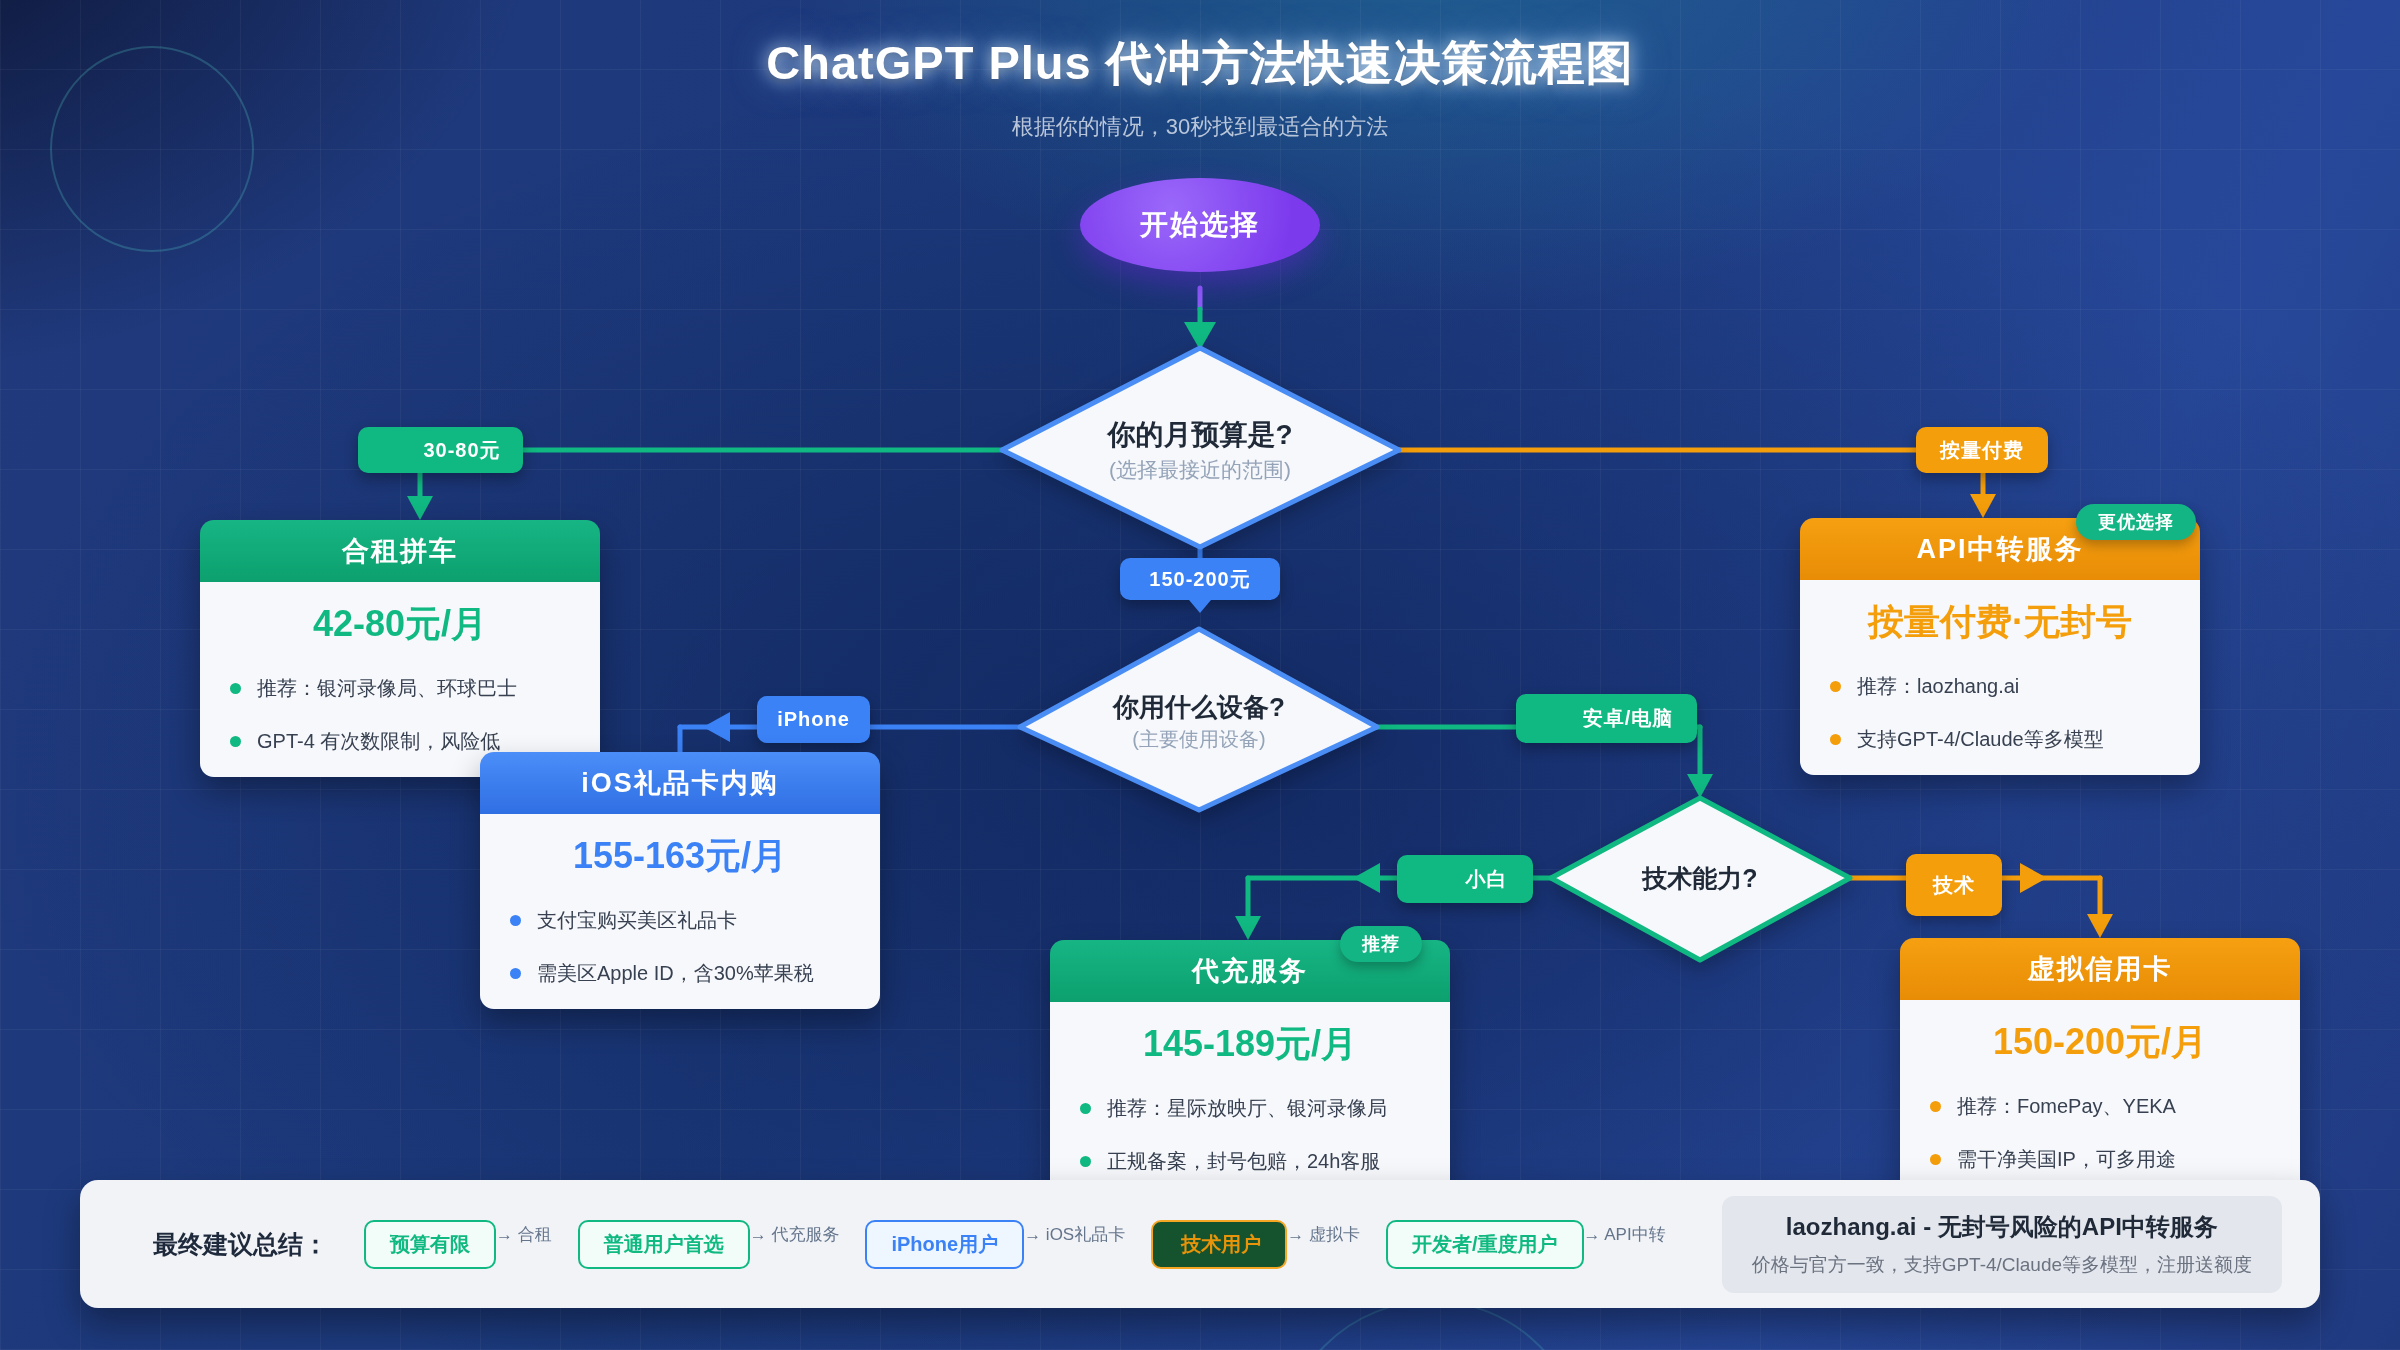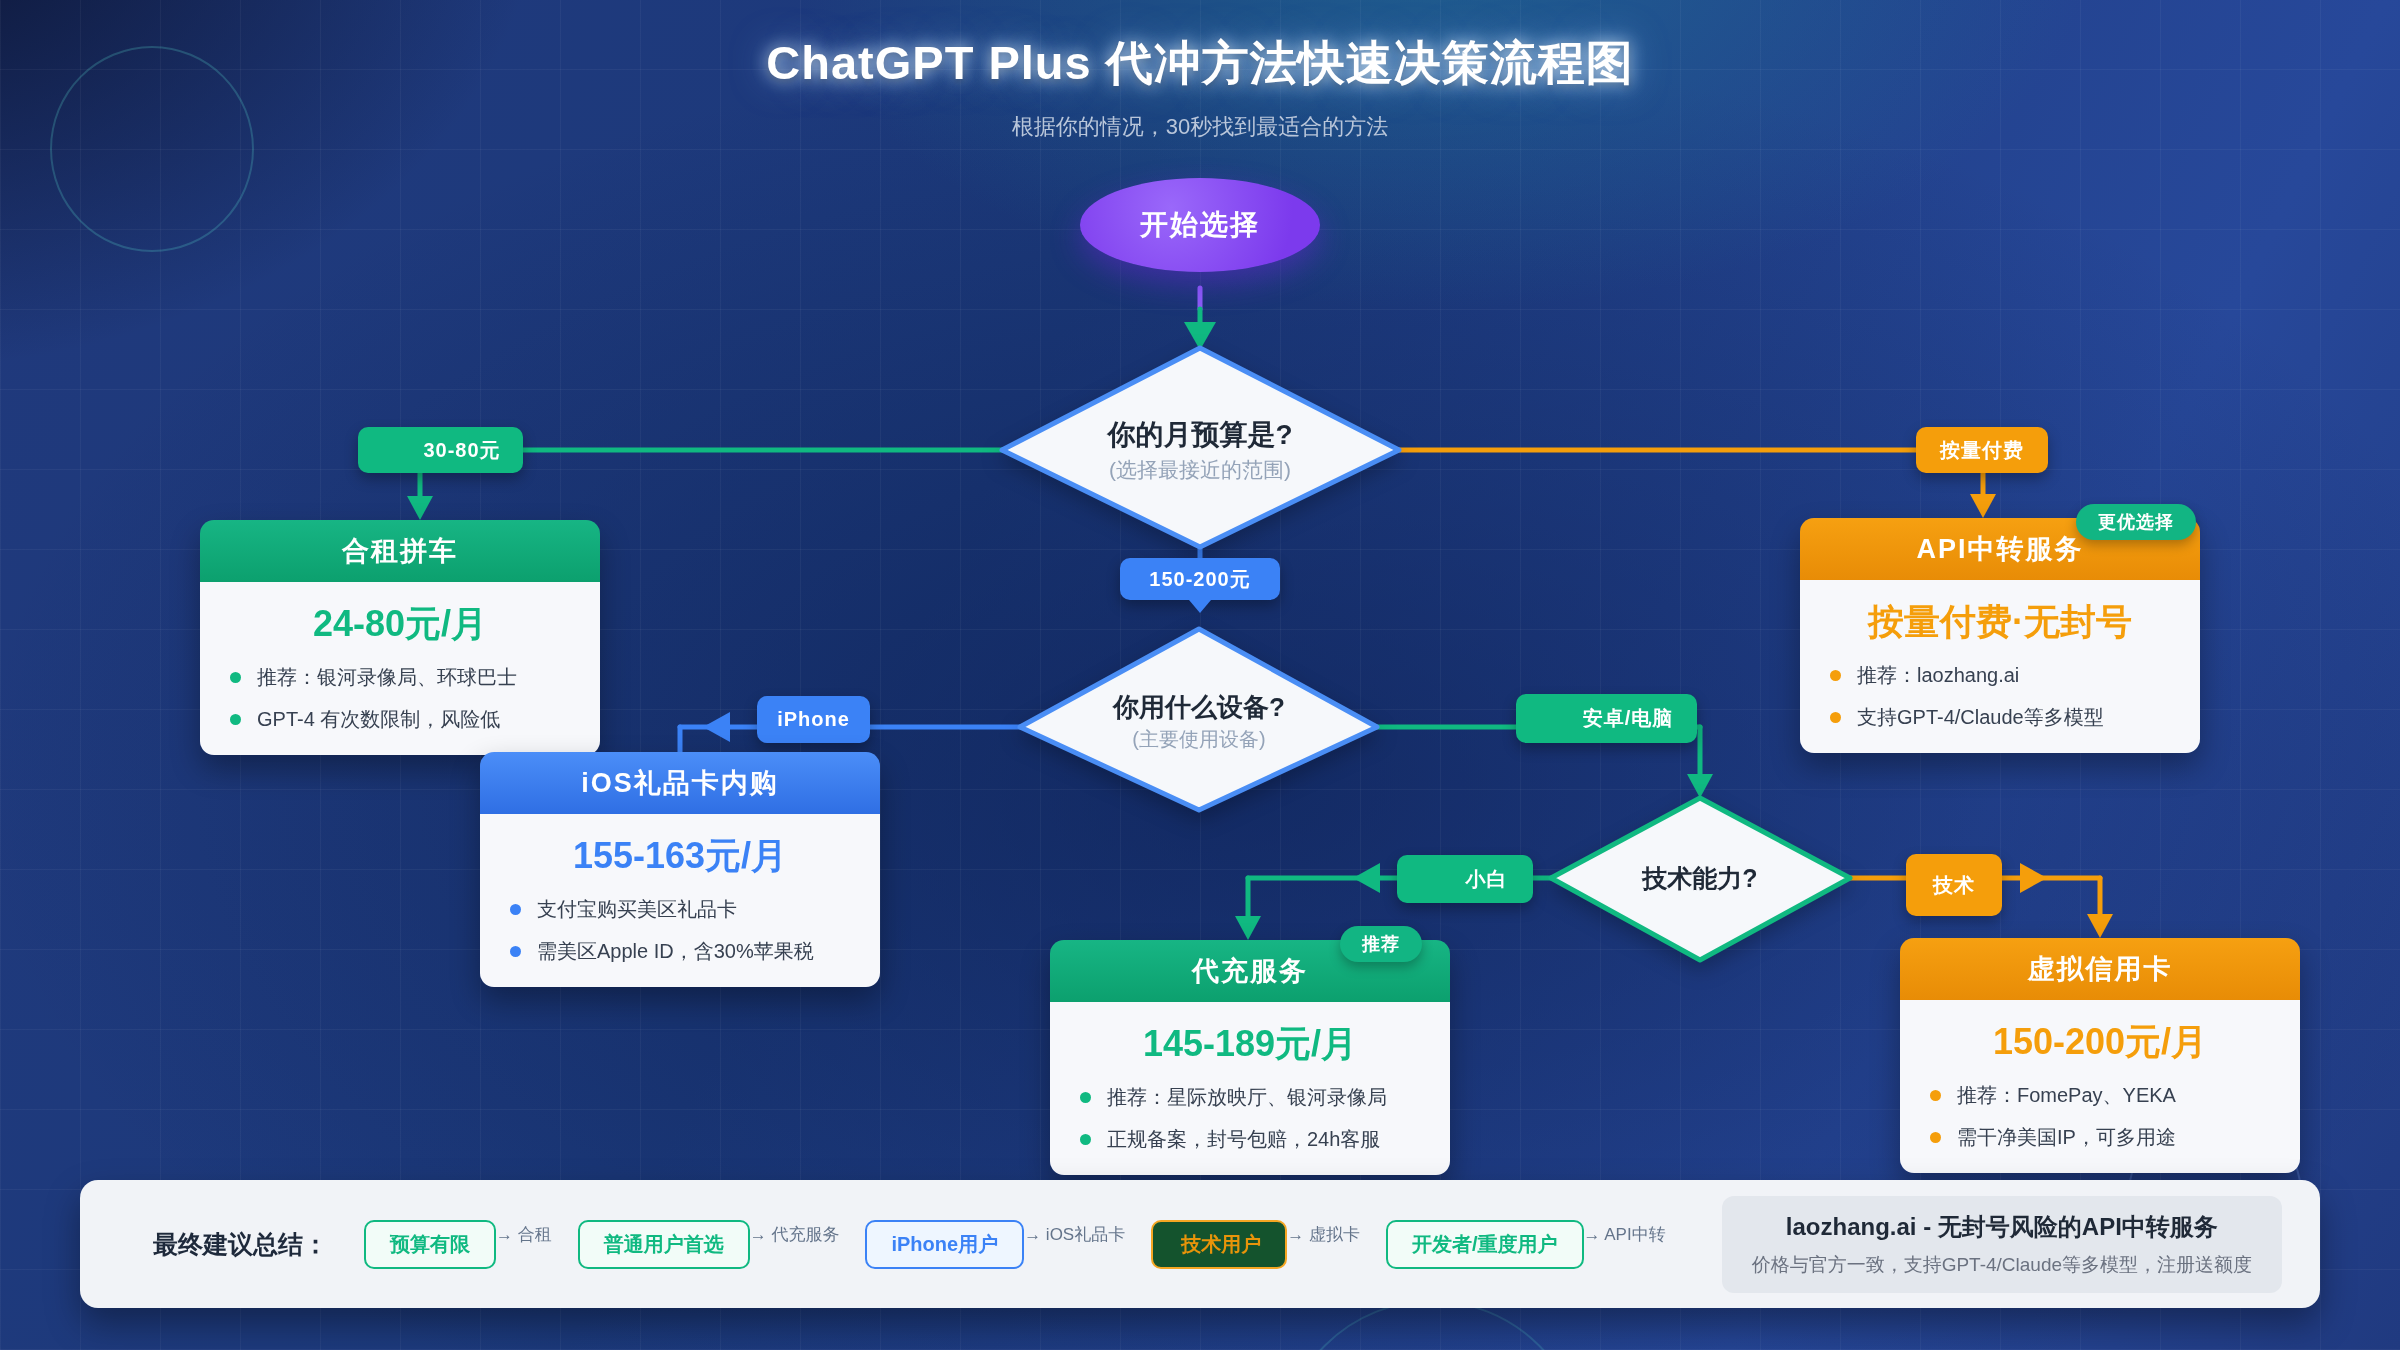--- a/index.html
+++ b/index.html
@@ -68,21 +68,21 @@
   .ch-blue{background:linear-gradient(180deg,#4b8ef8 0%,#2f6fe4 100%);}
   .ch-orange{background:linear-gradient(180deg,#f6a011 0%,#e88c06 100%);}
   .card-body{
     background:#f7f8fb;border-radius:0 0 14px 14px;padding:12px 0 22px 0;
   }
   .card-price{text-align:center;font-size:36px;font-weight:bold;margin:6px 0 14px 0;}
   .cp-green{color:#10b981;}
   .cp-blue{color:#3b82f6;}
   .cp-orange{color:#f59e0b;}
   .bullets{margin:0;padding:0 24px 0 30px;list-style:none;}
-  .bullets li{display:flex;align-items:center;font-size:20px;color:#374151;margin-top:15px;}
+  .bullets li{display:flex;align-items:center;font-size:20px;color:#374151;margin-top:26px;}
   .dot{width:11px;height:11px;border-radius:50%;margin-right:16px;flex:0 0 auto;}
   .dot-green{background:#10b981;}
   .dot-blue{background:#3b82f6;}
   .dot-orange{background:#f59e0b;}
   .badge{
     position:absolute;top:-14px;padding:6px 22px;background:#12b583;color:#fff;
     font-size:18px;font-weight:bold;border-radius:999px;box-shadow:0 5px 12px rgba(0,0,0,0.28);
     letter-spacing:1px;
   }
 
@@ -174,21 +174,21 @@
   <div class="branch-label bl-orange" style="left:1916px;top:427px;width:132px;height:46px;">按量付费</div>
   <div class="branch-label bl-blue bubble-tail" style="left:1120px;top:558px;width:160px;height:42px;">150-200元</div>
   <div class="branch-label bl-blue" style="left:757px;top:696px;width:113px;height:47px;">iPhone</div>
   <div class="branch-label bl-green" style="left:1516px;top:694px;width:138px;height:49px;">安卓/电脑</div>
   <div class="branch-label bl-green" style="left:1397px;top:855px;width:93px;height:48px;">小白</div>
   <div class="branch-label bl-orange" style="left:1906px;top:854px;width:96px;height:62px;">技术</div>
 
   <div class="card" style="left:200px;top:520px;">
     <div class="card-header ch-green">合租拼车</div>
     <div class="card-body">
-      <div class="card-price cp-green">24-80元/月</div>
+      <div class="card-price cp-green">42-80元/月</div>
       <ul class="bullets">
         <li>
             <span class="dot dot-green"></span>
             <span>推荐：银河录像局、环球巴士</span>
           </li>
         <li>
             <span class="dot dot-green"></span>
             <span>GPT-4 有次数限制，风险低</span>
           </li>
       </ul>

